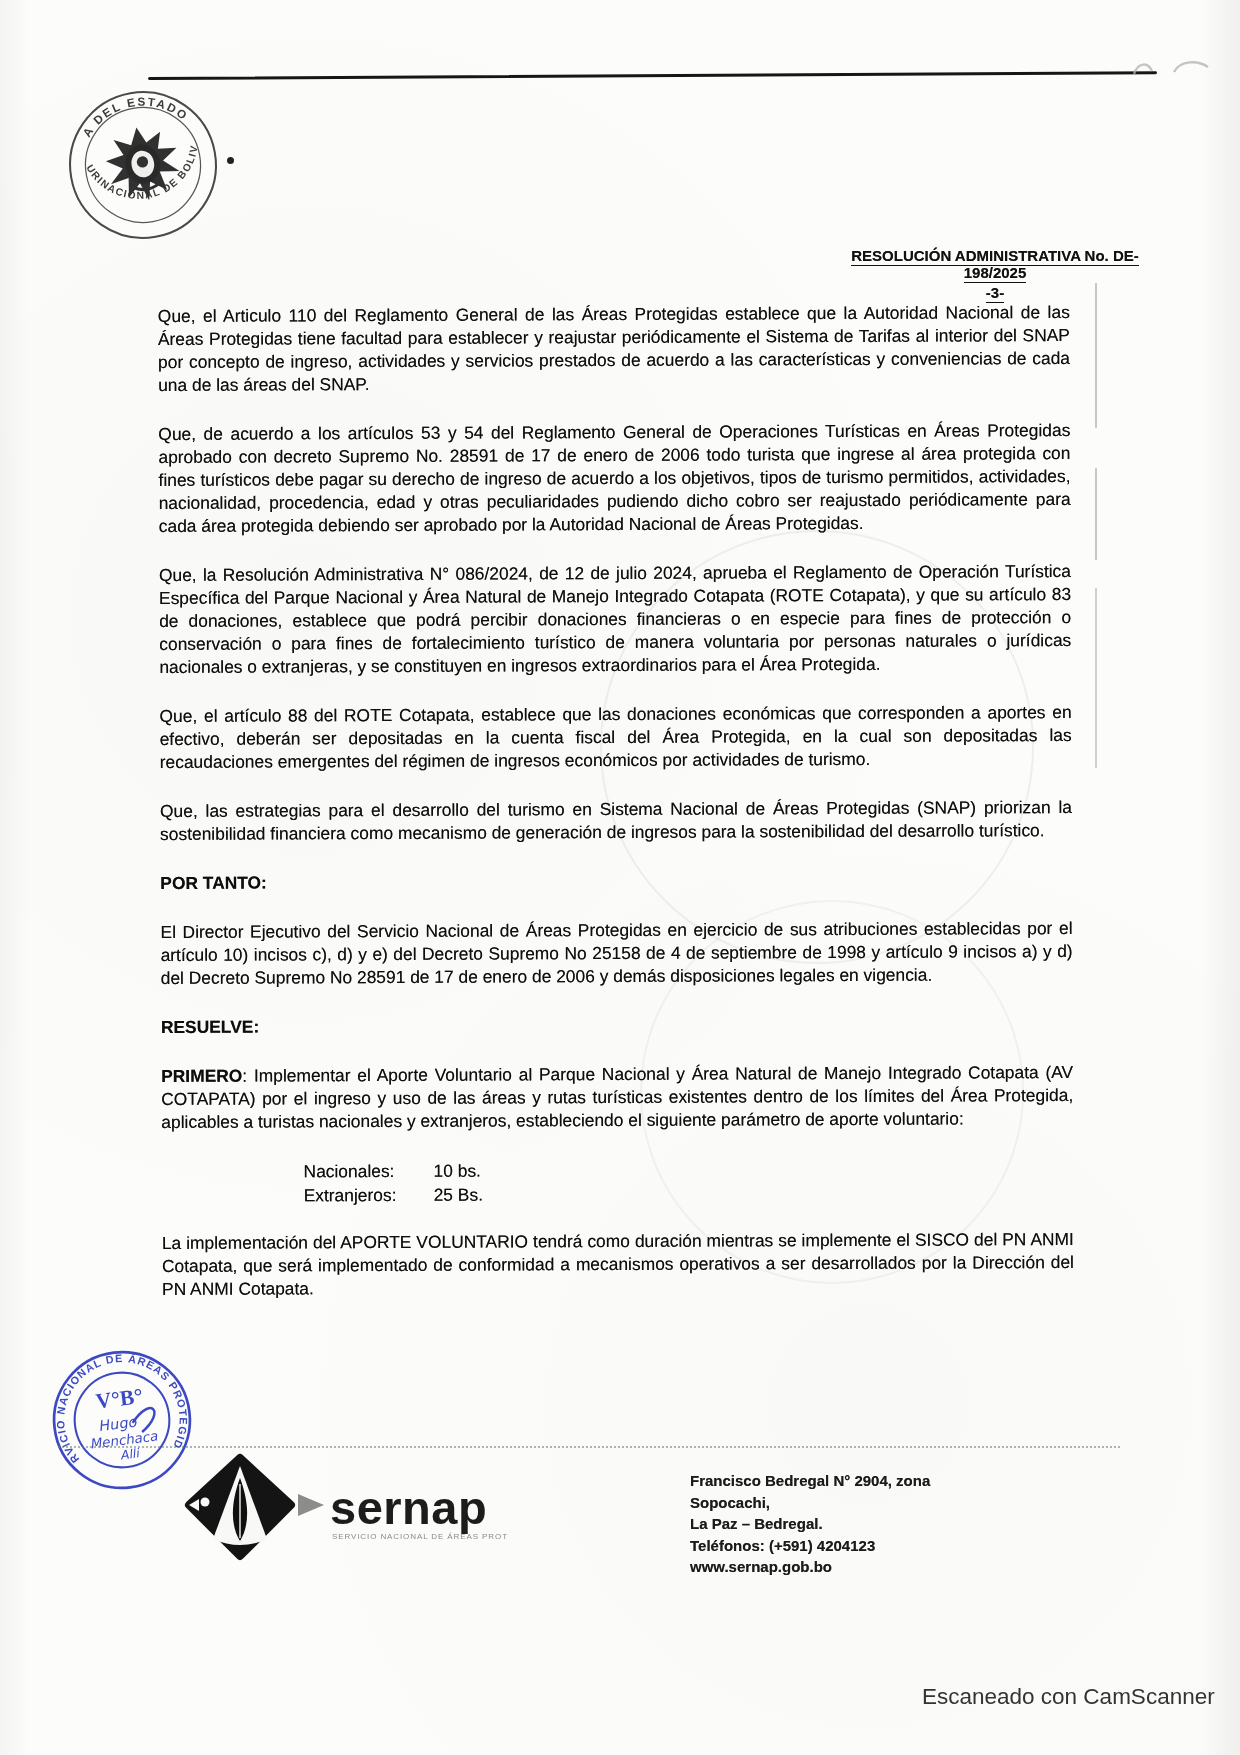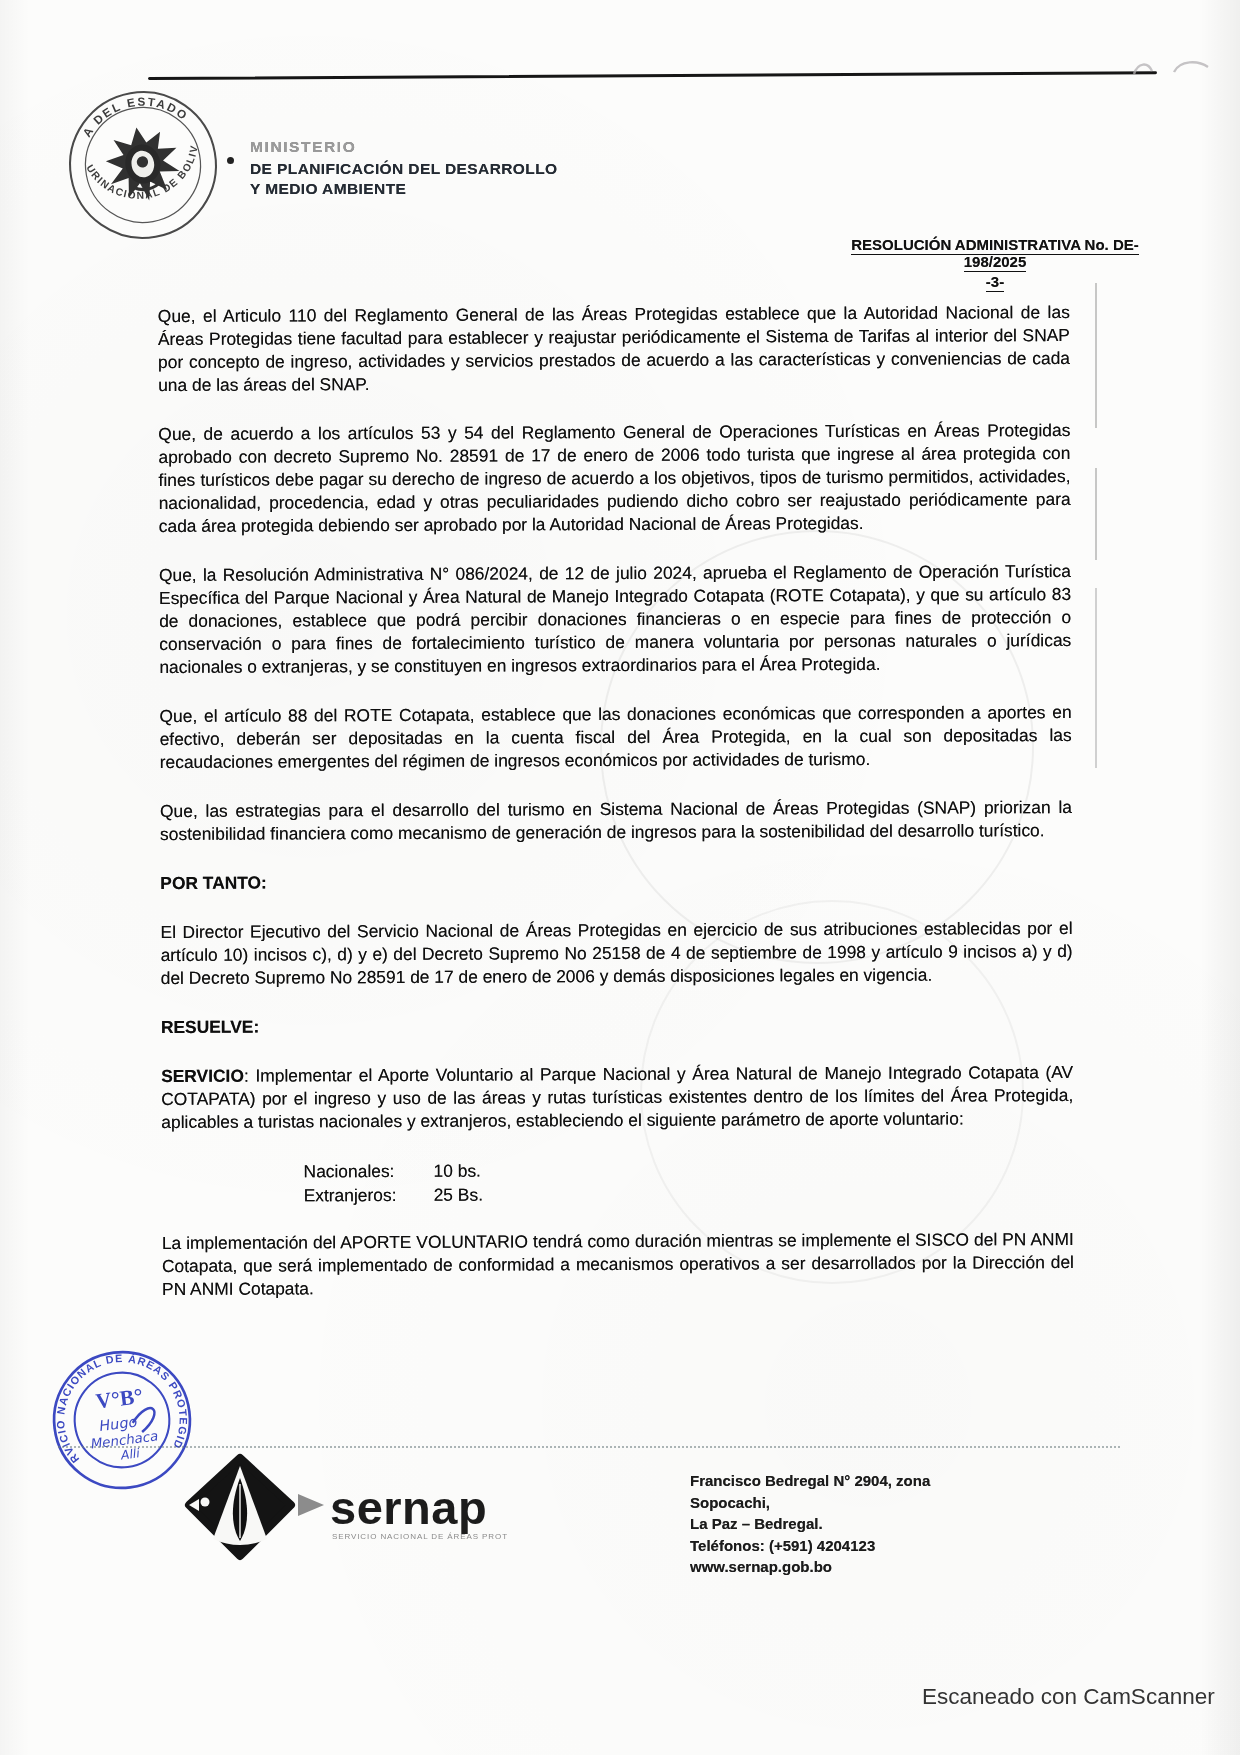--- a/index.html
+++ b/index.html
@@ -16,21 +16,21 @@
   
   .top-line{position:absolute;left:148px;top:77px;width:1009px;height:2.6px;background:#161616;
     transform:rotate(-0.33deg);transform-origin:left center;border-radius:2px;}
   .pencil-mark{position:absolute;left:1128px;top:54px;opacity:.75;}
   
   .seal{position:absolute;left:66px;top:88px;width:154px;height:154px;transform:rotate(-10deg);opacity:.93;}
   .seal-dot{position:absolute;left:227px;top:157px;width:7px;height:7px;border-radius:50%;background:#222;}
   .ministry{position:absolute;left:250px;top:138px;}
   .min-gray{color:#9b9b9b;font-size:15.5px;font-weight:bold;letter-spacing:1.6px;margin-bottom:3px;}
   .min-dark{color:#232a33;font-size:15.5px;font-weight:bold;letter-spacing:.4px;line-height:20px;}
-  .res-title{position:absolute;left:828px;top:236px;width:334px;text-align:center;
+  .res-title{position:absolute;left:828px;top:247px;width:334px;text-align:center;
     font-size:15px;font-weight:bold;color:#111;}
   .res-title .u{border-bottom:1.6px solid #111;padding-bottom:1px;}
   .res-page-num{margin-top:3px;}
   
   .body-flow{position:absolute;left:160px;top:303px;width:912px;transform:rotate(-0.25deg);
     font-size:17.4px;line-height:23px;text-align:justify;color:#0e0e0e;}
   .body-flow p{margin:0 0 26px 0;}
   .heading{font-weight:bold;text-align:left;}
   .rates{margin:2px 0 24px 142px;}
   .rate-row{display:flex;line-height:24px;}
@@ -81,45 +81,40 @@
     <g>
       <path fill="#222" d="M75,38 L82,54 L97,46 L92,62 L110,64 L95,74 L109,87 L90,84 L94,103 L79,92 L75,110 L69,92 L56,104 L59,85 L41,88 L55,75 L40,65 L58,62 L51,46 L67,54 Z"></path>
       <ellipse cx="75" cy="74" rx="17" ry="19" fill="#1a1a1a"></ellipse>
       <ellipse cx="75" cy="74" rx="11" ry="13" fill="#efefec"></ellipse>
       <circle cx="75" cy="72" r="5.5" fill="#222"></circle>
       <path d="M62,95 Q75,103 88,95" stroke="#222" stroke-width="3" fill="none"></path>
     </g>
   </svg>
   <div class="seal-dot"></div>
 
-  <div class="ministry">
-    <div class="min-gray doc-text">MINISTERIO</div>
-    <div class="min-dark doc-text">DE PLANIFICACIÓN DEL DESARROLLO</div>
-    <div class="min-dark doc-text">Y MEDIO AMBIENTE</div>
-  </div>
 
   <div class="res-title doc-text">
     <span class="u">RESOLUCIÓN ADMINISTRATIVA No. DE- 198/2025</span>
     <div class="res-page-num">
       <span class="u">-3-</span>
     </div>
   </div>
 
   <div class="body-flow doc-text">
     <p>Que, el Articulo 110 del Reglamento General de las Áreas Protegidas establece que la Autoridad Nacional de las Áreas Protegidas tiene facultad para establecer y reajustar periódicamente el Sistema de Tarifas al interior del SNAP por concepto  de ingreso, actividades y servicios prestados de acuerdo a las características y conveniencias de cada una de las áreas del SNAP.</p>
     <p>Que, de acuerdo a los artículos 53 y 54 del Reglamento General de Operaciones Turísticas en Áreas Protegidas aprobado con decreto Supremo No. 28591 de 17 de enero de 2006  todo  turista que ingrese al área protegida con fines turísticos debe pagar su derecho de ingreso de acuerdo a los objetivos, tipos de turismo permitidos, actividades, nacionalidad, procedencia, edad y otras peculiaridades pudiendo dicho cobro ser reajustado periódicamente para cada área protegida debiendo ser aprobado por la Autoridad Nacional de Áreas Protegidas.</p>
     <p>Que, la Resolución Administrativa N° 086/2024, de 12 de julio 2024, aprueba el Reglamento de Operación Turística Específica del Parque Nacional y Área Natural de Manejo Integrado Cotapata (ROTE Cotapata), y que su artículo 83 de donaciones, establece que podrá percibir donaciones financieras o en especie para fines de protección o conservación o para fines de fortalecimiento turístico de manera voluntaria por personas naturales o jurídicas nacionales o extranjeras, y se constituyen en ingresos extraordinarios para el Área Protegida.</p>
     <p>Que, el artículo 88 del ROTE Cotapata, establece que las donaciones económicas que corresponden a aportes en efectivo, deberán ser depositadas en la cuenta fiscal del Área Protegida, en la cual son depositadas las recaudaciones emergentes del régimen de ingresos económicos por actividades de turismo.</p>
     <p>Que, las estrategias para el desarrollo del turismo en Sistema Nacional de Áreas Protegidas (SNAP) priorizan la sostenibilidad financiera como mecanismo de generación de ingresos para la sostenibilidad del desarrollo turístico.</p>
 
     <p class="heading">POR TANTO:</p>
     <p>El Director Ejecutivo del Servicio Nacional de Áreas Protegidas en ejercicio de sus atribuciones establecidas por el artículo 10) incisos c), d) y e) del Decreto Supremo No 25158 de 4 de septiembre de 1998 y artículo 9 incisos a) y d) del Decreto Supremo No 28591 de 17 de enero de 2006 y demás disposiciones legales en vigencia.</p>
 
     <p class="heading">RESUELVE:</p>
-    <p><b>SERVICIO</b><span>: Implementar el Aporte Voluntario al Parque Nacional y Área Natural de Manejo Integrado Cotapata (AV COTAPATA) por el ingreso y uso de las áreas y rutas turísticas existentes dentro de los límites del Área Protegida, aplicables a turistas nacionales y extranjeros, estableciendo el siguiente parámetro de aporte voluntario:</span></p>
+    <p><b>PRIMERO</b><span>: Implementar el Aporte Voluntario al Parque Nacional y Área Natural de Manejo Integrado Cotapata (AV COTAPATA) por el ingreso y uso de las áreas y rutas turísticas existentes dentro de los límites del Área Protegida, aplicables a turistas nacionales y extranjeros, estableciendo el siguiente parámetro de aporte voluntario:</span></p>
 
     <div class="rates">
       <div class="rate-row">
         <span class="rate-label">Nacionales:</span>
         <span class="rate-value">10 bs.</span>
       </div>
       <div class="rate-row">
         <span class="rate-label">Extranjeros:</span>
         <span class="rate-value">25 Bs.</span>
       </div>

